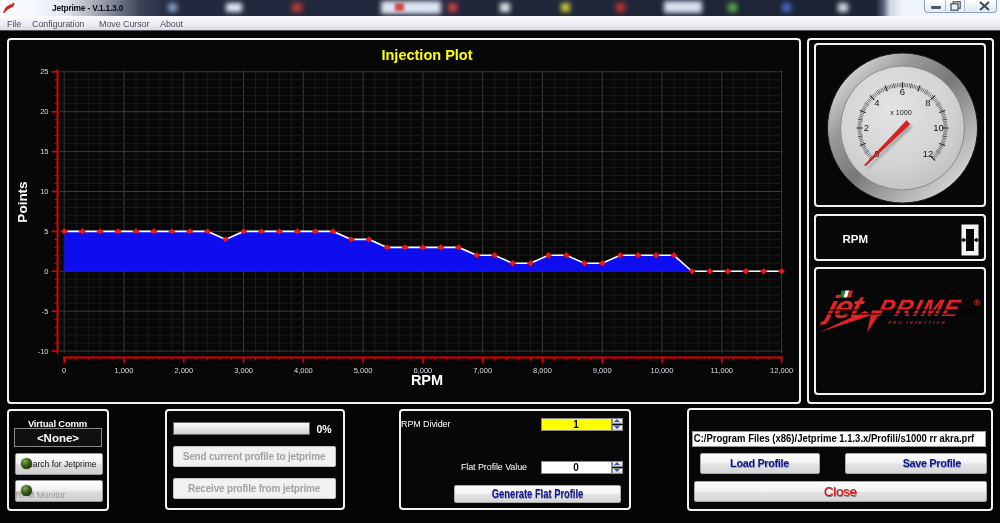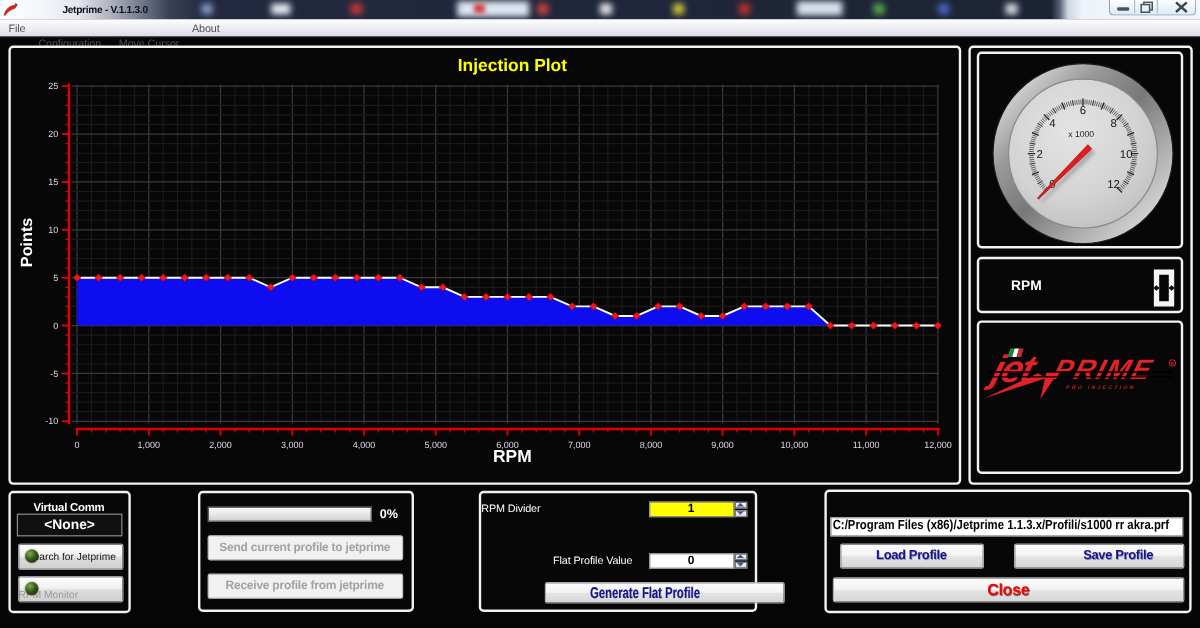--- a/index.html
+++ b/index.html
@@ -39,22 +39,22 @@
         <rect x="1" y="2.8" width="7" height="6.4" fill="#e8f0f6" stroke="#4a5668" stroke-width="1.3"></rect>
       </svg>
     <svg class="abs" style="left:53px;top:1.2px;" width="13" height="10" viewBox="0 0 13 10">
         <path d="M2,1 L11,9 M11,1 L2,9" stroke="#3c4656" stroke-width="2"></path>
       </svg>
   </div>
 </div>
 
 <div class="abs" style="left:0;top:15.5px;width:1000px;height:15.5px;background:linear-gradient(#fdfdfe,#ececf2 60%,#dcdce6);border-bottom:1px solid #555;">
   <span class="abs" style="left:7px;top:3px;font-size:9px;color:#4e4e58;letter-spacing:-0.1px;">File</span>
-  <span class="abs" style="left:32px;top:3px;font-size:9px;color:#4e4e58;letter-spacing:-0.1px;margin-top:12px;">Configuration</span>
-  <span class="abs" style="left:99px;top:15px;font-size:9px;color:#4e4e58;letter-spacing:-0.1px;text-decoration:underline;">Move Cursor</span>
+  <span class="abs" style="left:32px;top:3px;font-size:9px;color:#4e4e58;letter-spacing:-0.1px;">Configuration</span>
+  <span class="abs" style="left:99px;top:3px;font-size:9px;color:#4e4e58;letter-spacing:-0.1px;">Move Cursor</span>
   <span class="abs" style="left:160px;top:3px;font-size:9px;color:#4e4e58;letter-spacing:-0.1px;">About</span>
 </div>
 
 <div class="panel" style="left:7px;top:37.5px;width:794px;height:366px;">
   <div class="abs" style="left:0;top:0;"><svg width="789" height="362" viewBox="0 0 789 362" xmlns="http://www.w3.org/2000/svg" font-family="Liberation Sans, sans-serif">
 <line x1="55.2" y1="30.5" x2="55.2" y2="313.0" stroke="#3a3a3a" stroke-width="1"></line>
 <line x1="67.2" y1="30.5" x2="67.2" y2="313.0" stroke="#1a1a1a" stroke-width="1"></line>
 <line x1="79.2" y1="30.5" x2="79.2" y2="313.0" stroke="#1a1a1a" stroke-width="1"></line>
 <line x1="91.1" y1="30.5" x2="91.1" y2="313.0" stroke="#1a1a1a" stroke-width="1"></line>
 <line x1="103.1" y1="30.5" x2="103.1" y2="313.0" stroke="#1a1a1a" stroke-width="1"></line>
@@ -532,24 +532,24 @@
 <div style="position:absolute;left:2.7px;top:8.6px;width:0;height:0;border-left:3px solid transparent;border-right:3px solid transparent;border-top:3.4px solid #3a56a8;"></div>
 </div>
   <div class="abs" style="left:0;top:51px;width:126px;text-align:right;font-size:9px;color:#fff;letter-spacing:-0.1px;">Flat Profile Value</div>
   <div class="abs" style="left:139.5px;top:50px;width:71px;height:13.5px;background:#fff;border:1px solid #8a8a8a;text-align:center;line-height:12px;font-size:10px;font-weight:bold;color:#000;">0</div>
   <div style="position:absolute;left:210.5px;top:50px;width:11.5px;height:13px;">
 <div style="position:absolute;left:0;top:0;width:11.5px;height:6px;background:linear-gradient(#fdfdfd,#d5d5d5);border:1px solid #8a8a8a;box-sizing:border-box;"></div>
 <div style="position:absolute;left:0;top:7px;width:11.5px;height:6px;background:linear-gradient(#fdfdfd,#d5d5d5);border:1px solid #8a8a8a;box-sizing:border-box;"></div>
 <div style="position:absolute;left:2.7px;top:1.2px;width:0;height:0;border-left:3px solid transparent;border-right:3px solid transparent;border-bottom:3.4px solid #3a56a8;"></div>
 <div style="position:absolute;left:2.7px;top:8.6px;width:0;height:0;border-left:3px solid transparent;border-right:3px solid transparent;border-top:3.4px solid #3a56a8;"></div>
 </div>
-  <div class="abs" style="left:53px;top:74px;width:200px;height:18px;background:linear-gradient(#fbfbfb,#f3f3f3 48%,#e4e4e4 52%,#d6d6d6);border:1px solid #aaa;border-radius:2px;">
+  <div class="abs" style="left:53px;top:74px;width:167px;height:18px;background:linear-gradient(#fbfbfb,#f3f3f3 48%,#e4e4e4 52%,#d6d6d6);border:1px solid #aaa;border-radius:2px;">
       <div style="width:165px;text-align:center;line-height:15px;font-size:13px;font-weight:bold;color:#15158c;text-shadow:0.6px 0.6px 0 #9a9ab8;transform:scaleX(0.72);transform-origin:50% 50%;white-space:nowrap;">Generate Flat Profile</div>
     </div>
 </div>
 
 <div class="panel" style="left:686.5px;top:408px;width:306px;height:102.5px;">
   <div class="abs" style="left:3.5px;top:21px;width:294px;height:15.5px;background:#fff;border:1px solid #999;overflow:hidden;">
     <div style="font-size:11px;font-weight:bold;color:#000;white-space:nowrap;transform:scaleX(0.862);transform-origin:0 0;line-height:13.5px;padding-left:1px;">C:/Program Files (x86)/Jetprime 1.1.3.x/Profili/s1000 rr akra.prf</div>
   </div>
   <div class="abs" style="left:11px;top:42.5px;width:120px;height:21px;background:linear-gradient(#fbfbfb,#f3f3f3 48%,#e4e4e4 52%,#d6d6d6);border:1px solid #aaa;border-radius:2px;text-align:center;line-height:19px;font-size:10.8px;letter-spacing:-0.3px;font-weight:bold;color:#15158c;text-shadow:0.6px 0.6px 0 #9a9ab8;">Load Profile</div>
   <div class="abs" style="left:156.5px;top:42.5px;width:141.5px;height:21px;background:linear-gradient(#fbfbfb,#f3f3f3 48%,#e4e4e4 52%,#d6d6d6);border:1px solid #aaa;border-radius:2px;text-align:center;line-height:19px;font-size:10.8px;letter-spacing:-0.3px;font-weight:bold;color:#15158c;text-shadow:0.6px 0.6px 0 #9a9ab8;padding-left:32px;">Save Profile</div>
-  <div class="abs" style="left:5.5px;top:70.5px;width:292.5px;height:21px;background:linear-gradient(#fbfbfb,#f3f3f3 48%,#e4e4e4 52%,#d6d6d6);border:1px solid #aaa;border-radius:2px;text-align:center;line-height:19px;font-size:13.5px;letter-spacing:-0.3px;font-weight:bold;color:#ee0606;text-shadow:0.6px 0.6px 0 #777;">Close</div>
+  <div class="abs" style="left:5.5px;top:70.5px;width:292.5px;height:21px;background:linear-gradient(#fbfbfb,#f3f3f3 48%,#e4e4e4 52%,#d6d6d6);border:1px solid #aaa;border-radius:2px;text-align:center;line-height:19px;font-size:13.5px;letter-spacing:-0.3px;font-weight:normal;color:#ee0606;text-shadow:0.6px 0.6px 0 #777;">Close</div>
 </div>
 </body></html>

